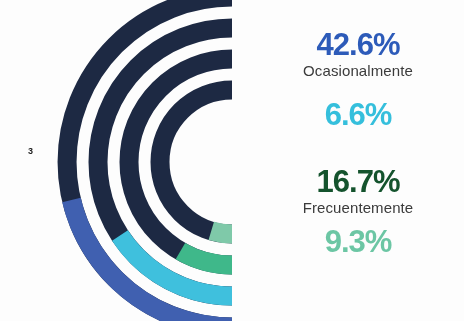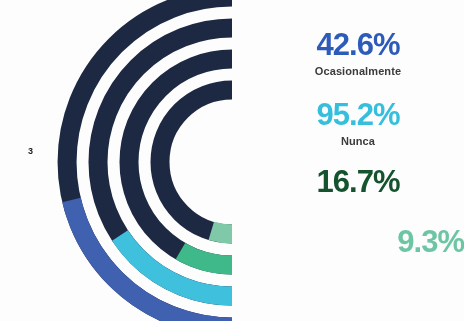--- a/index.html
+++ b/index.html
@@ -63,37 +63,37 @@
     text-align: center;
   }
   .legend-value {
     font-size: 31px;
     font-weight: bold;
     letter-spacing: -1.0px;
     line-height: 34px;
     white-space: nowrap;
   }
   .legend-label {
-    font-size: 11px;
-    font-weight: bold;
+    font-size: 15px;
+    font-weight: normal;
     color: #3b3b3b;
     line-height: 14px;
     letter-spacing: 0.1px;
     margin-top: 2px;
     white-space: nowrap;
   }
   #legend-item-0 { top: 22px; }
   #legend-item-1 { top: 92px; }
   #legend-item-2 { top: 159px; }
   #legend-item-3 { top: 219px; }
 
   #legend-item-0 .legend-value { color: #2d5bb9; }
   #legend-item-1 .legend-value { color: #35bfdc; }
   #legend-item-2 .legend-value { color: #14532d; }
-  #legend-item-3 .legend-value { color: #6cc6a4; text-align: right; }
+  #legend-item-3 .legend-value { color: #6cc6a4; }
 </style>
 </head>
 <body>
 
 <div id="page">
 
   <div id="slide-number">3</div>
 
   <div id="chart-area">
     <svg id="chart-svg" width="252" height="321" viewBox="0 0 252 321">
@@ -111,26 +111,26 @@
   </div>
 
   <div id="legend">
 
     <div class="legend-item" id="legend-item-0">
       <div class="legend-value">42.6%</div>
       <div class="legend-label">Ocasionalmente</div>
     </div>
 
     <div class="legend-item" id="legend-item-1">
-      <div class="legend-value">95.2%</div>
-      <div class="legend-label">Nunca</div>
+      <div class="legend-value">6.6%</div>
     </div>
 
     <div class="legend-item" id="legend-item-2">
       <div class="legend-value">16.7%</div>
+      <div class="legend-label">Frecuentemente</div>
     </div>
 
     <div class="legend-item" id="legend-item-3">
       <div class="legend-value">9.3%</div>
     </div>
 
   </div>
 </div>
 
 </body></html>

